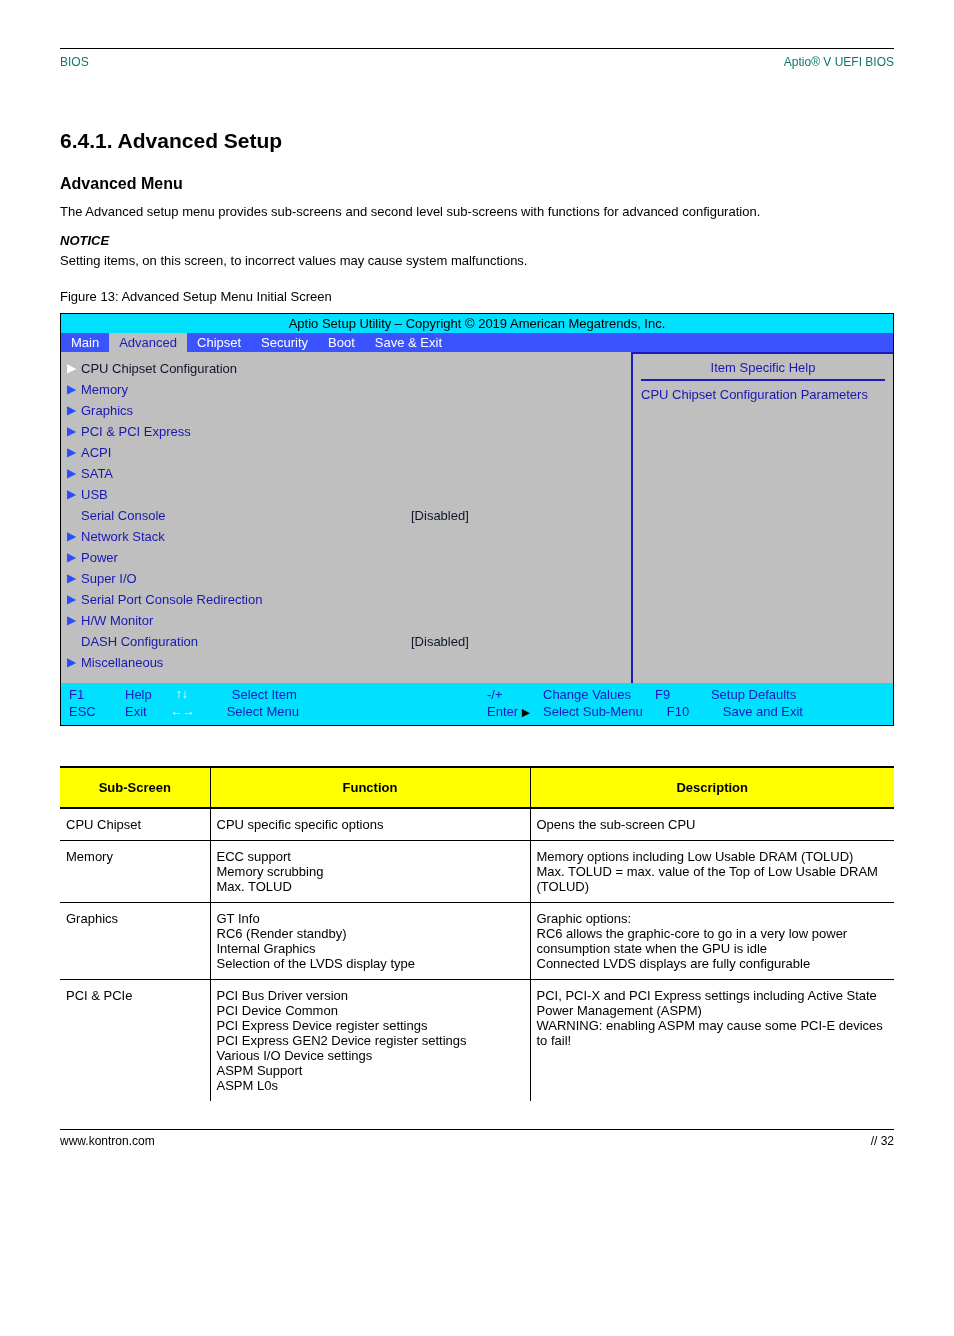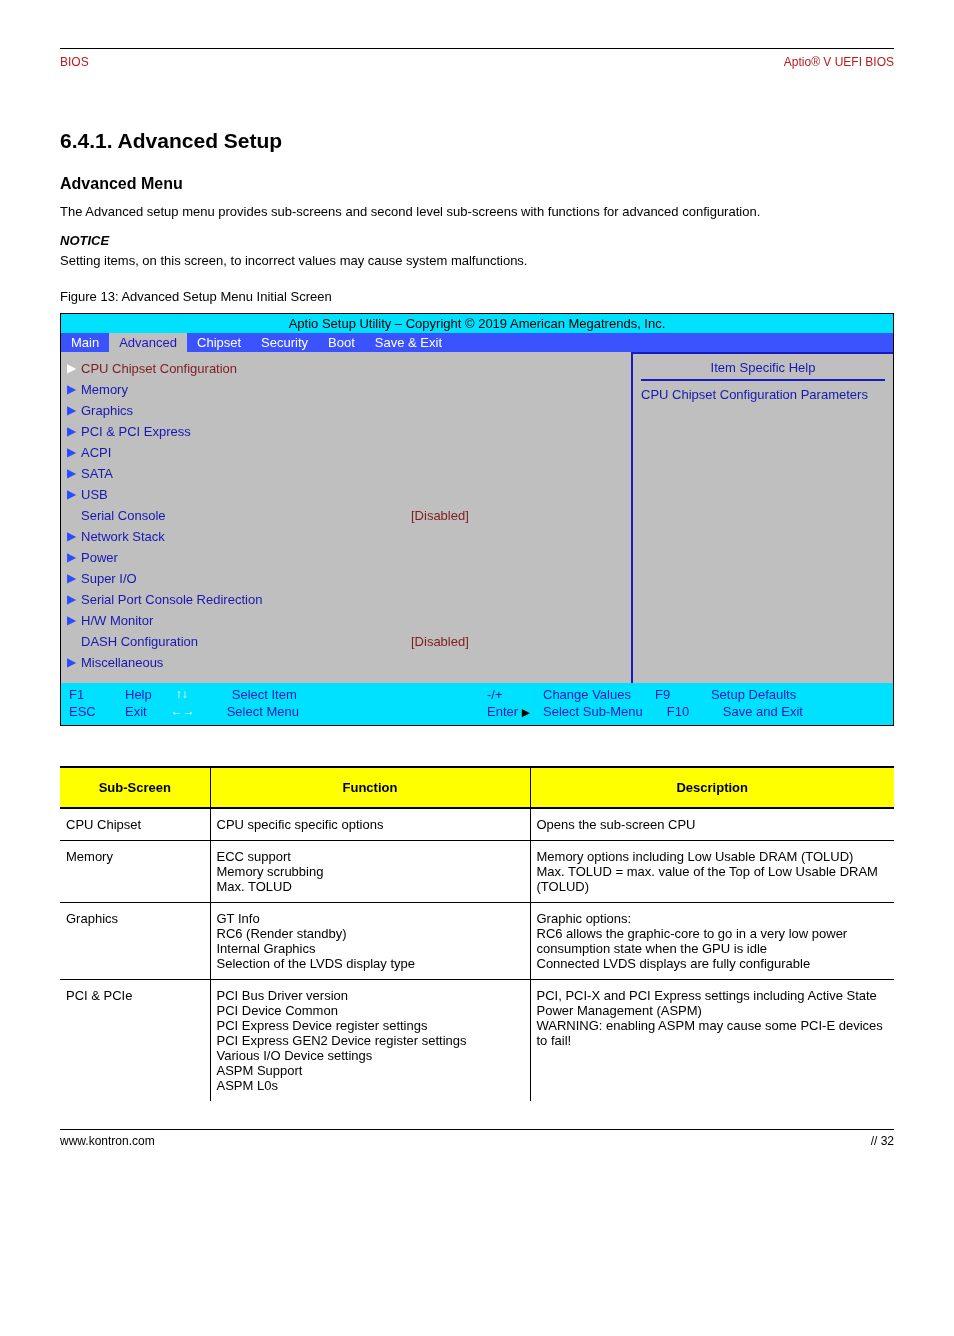--- a/index.html
+++ b/index.html
@@ -17,21 +17,21 @@
   }
   .top-rule {
     border-top: 1px solid #000;
     margin: 8px 0 0 0;
   }
   .header-line {
     display: flex;
     justify-content: space-between;
     font-size: 12px;
     margin-top: 6px;
-    color: #b91c1c;
+    color: #0f766e;
   }
   .section-title {
     font-size: 21px;
     font-weight: bold;
     margin-top: 60px;
   }
   .section-sub {
     font-size: 16px;
     font-weight: bold;
     margin-top: 22px;
@@ -85,22 +85,22 @@
     min-height: 21px;
   }
   .bios-left .caret {
     width: 14px;
     display: inline-block;
     color: #2a4cff;
     font-size: 12px;
   }
   .bios-left .caret.sel { color: #fff; }
   .bios-left .label { flex: 0 0 330px; }
-  .bios-left .value { color: #7f1d1d; }
-  .bios-left .sel-label { color: #7f1d1d; background: #bfbfbf; }
+  .bios-left .value { color: #0f172a; }
+  .bios-left .sel-label { color: #0f172a; background: #bfbfbf; }
   .bios-right {
     width: 262px;
     border-left: 2px solid #1a1abf;
     border-top: 2.5px solid #1a1abf;
     background: #bfbfbf;
     padding: 6px 8px;
     font-size: 13px;
     color: #1818b0;
   }
   .bios-right-head {

